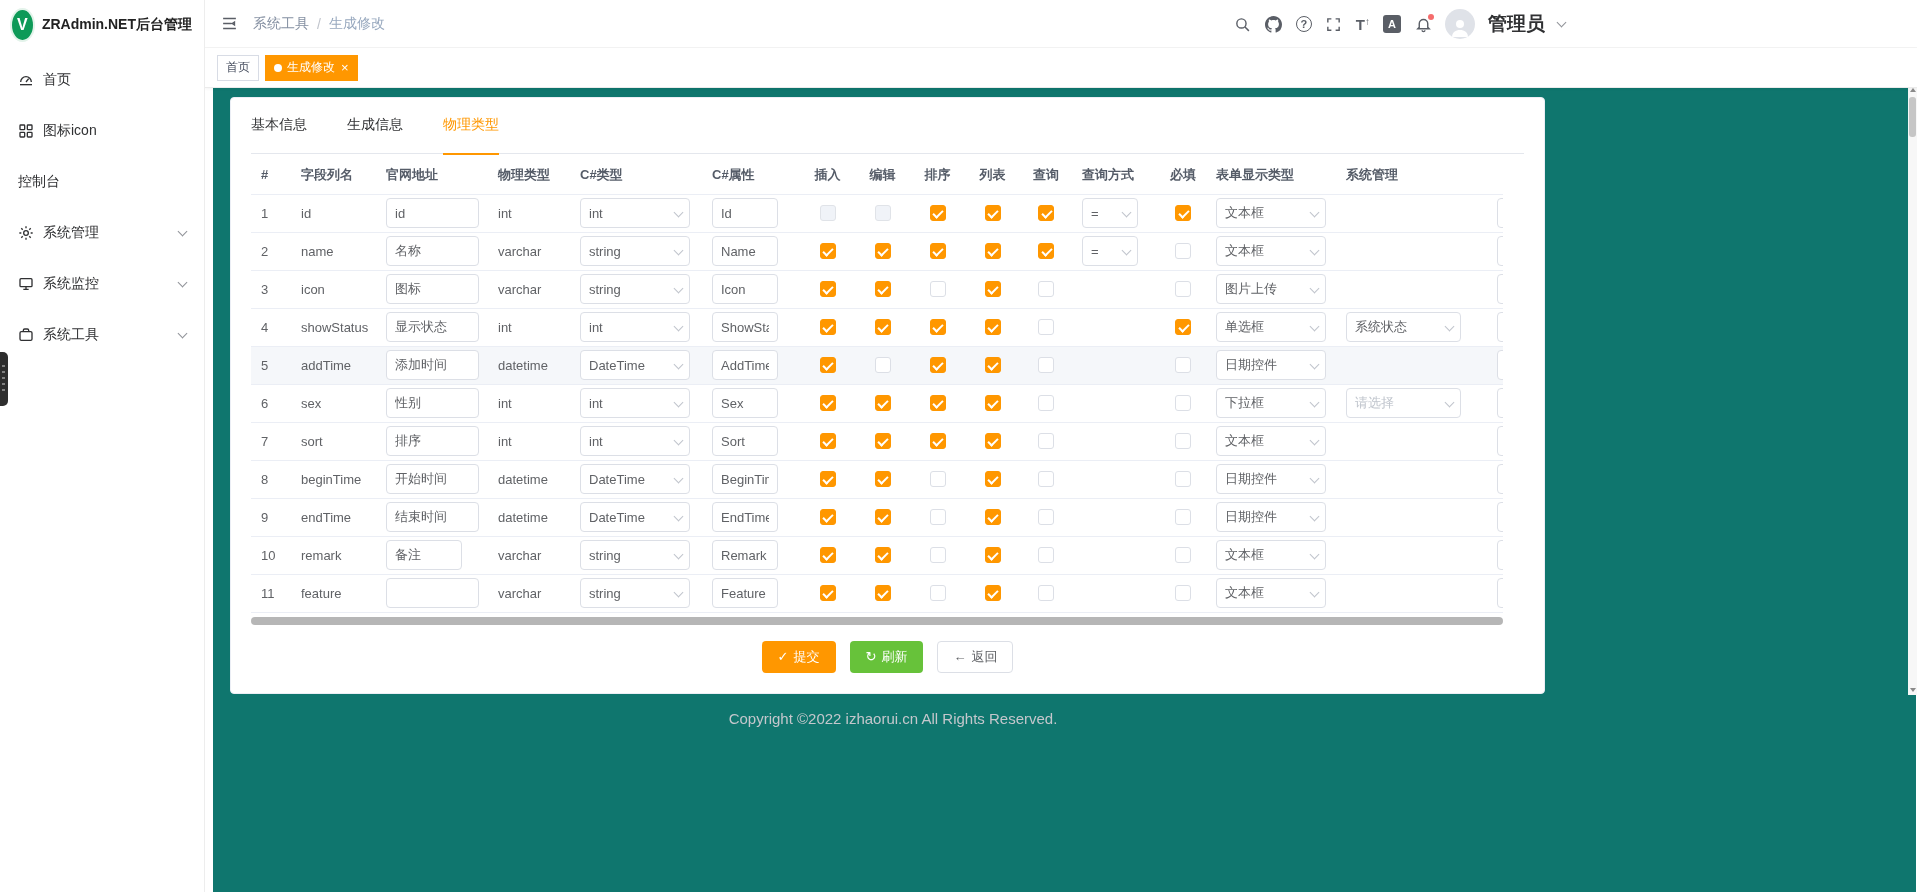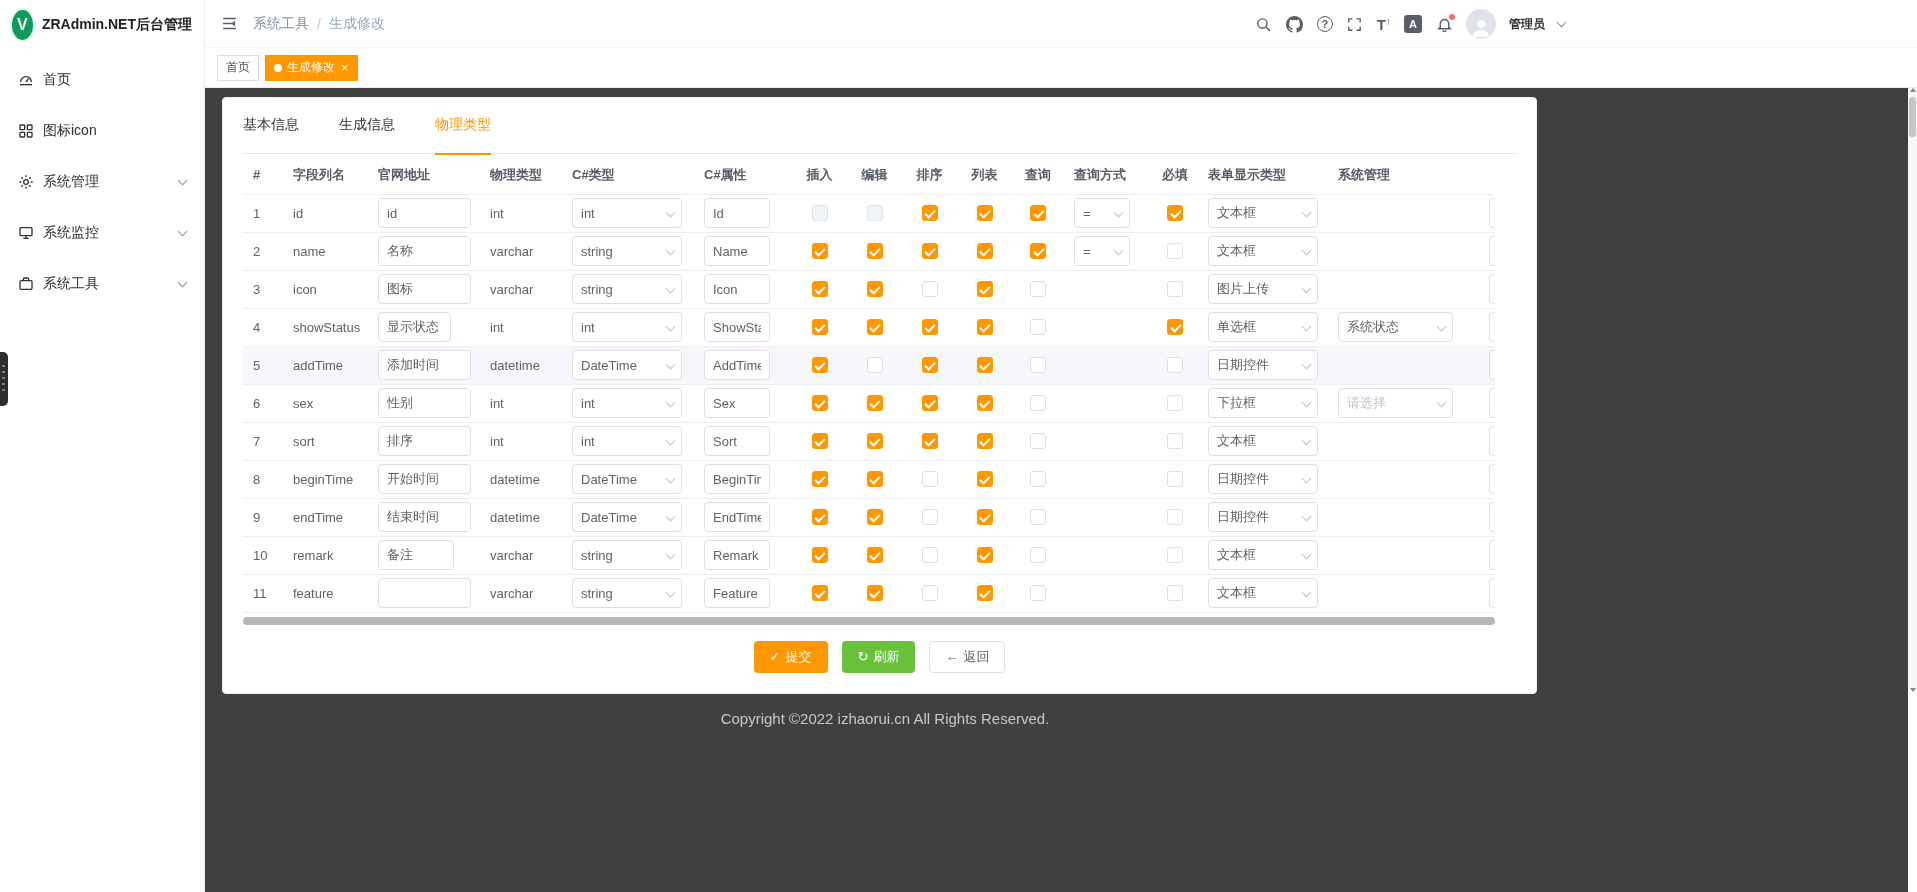--- a/index.html
+++ b/index.html
@@ -32,32 +32,32 @@
 .bc-2{color:#97a8be}
 .nav-icons{position:absolute;right:352px;top:0;height:48px;display:flex;align-items:center;gap:13px}
 .help-circle{width:16px;height:16px;border:1.5px solid #5a5e66;border-radius:50%;color:#5a5e66;font-size:11px;font-weight:bold;display:inline-flex;align-items:center;justify-content:center;cursor:pointer}
 .font-ico{font-size:15px;font-weight:bold;color:#5a5e66;cursor:pointer;line-height:1}
 .font-ico i{font-style:normal;font-size:10px;vertical-align:top}
 .lang-ico{width:18px;height:18px;background:#5a5e66;color:#fff;border-radius:3px;font-size:11px;font-weight:bold;display:inline-flex;align-items:center;justify-content:center;cursor:pointer}
 .bell{position:relative}
 .bell .ndot{position:absolute;top:-1px;right:-2px;width:6px;height:6px;border-radius:50%;background:#f56c6c}
 .avatar{width:30px;height:30px;border-radius:50%;background:#dfe2e8;display:inline-flex;align-items:flex-end;justify-content:center;overflow:hidden;cursor:pointer}
 .avatar svg{width:24px;height:24px}
-.username{font-size:12px;color:#303133;font-weight:bold;cursor:pointer}
+.username{font-size:19px;color:#303133;font-weight:bold;cursor:pointer}
 .chev{width:7px;height:7px;border-right:1.5px solid #909399;border-bottom:1.5px solid #909399;display:inline-block;transform:rotate(45deg);margin-top:-3px}
 
 
 .tags-bar{height:40px;background:#fff;border-bottom:1px solid #ebebeb;box-shadow:0 1px 3px rgba(0,0,0,.05);display:flex;align-items:center;gap:6px;padding:0 12px;position:relative;z-index:2}
 .tag{height:26px;display:inline-flex;align-items:center;gap:5px;border:1px solid #d8dce5;background:#fff;color:#495060;font-size:12px;padding:0 8px;cursor:pointer}
 .tag.active{background:#ff9700;border-color:#ff9700;color:#fff}
 .tag .tdot{width:8px;height:8px;border-radius:50%;background:#fff}
 .tag .close{font-style:normal;font-size:13px;line-height:1;margin-left:1px}
 
 
-.content{position:absolute;left:0;top:88px;width:1703px;height:804px;background:#404040;overflow:hidden}
+.content{position:absolute;left:8px;top:88px;width:1703px;height:804px;background:#0f766e;overflow:hidden}
 .card{margin:9px 0 0 17px;width:1315px;height:597px;background:#fff;border:1px solid #ebeef5;border-radius:4px;padding:18px 20px 0;overflow:hidden}
 .tabs{display:flex;gap:40px;border-bottom:1px solid #e4e7ed;height:38px}
 .tab{font-size:14px;color:#303133;cursor:pointer;position:relative;height:38px}
 .tab.active{color:#ff9700}
 .tab.active::after{content:"";position:absolute;left:0;right:0;bottom:-1px;height:2px;background:#ff9700}
 
 .table-wrap{width:1252px;overflow:hidden;margin-top:2px}
 table{border-collapse:collapse;table-layout:fixed;width:1336px}
 th{height:38px;font-size:13px;color:#555c68;text-align:left;padding:0 10px;border-bottom:1px solid #ebeef5;font-weight:bold;white-space:nowrap}
 td{height:38px;font-size:13px;color:#606266;padding:0 10px;border-bottom:1px solid #ebeef5;white-space:nowrap;overflow:hidden}
@@ -114,20 +114,23 @@
         <div class="menu-item">
           <span class="mi-icon">
             <svg viewBox="0 0 24 24" fill="none" stroke="currentColor" stroke-width="2">
               <rect x="3" y="3" width="7" height="7" rx="1"></rect>
               <rect x="14" y="3" width="7" height="7" rx="1"></rect>
               <rect x="3" y="14" width="7" height="7" rx="1"></rect>
               <rect x="14" y="14" width="7" height="7" rx="1"></rect>
             </svg>
           </span>
           <span>图标icon</span>
+        </div>
+        <div class="menu-item">
+          <span>控制台</span>
         </div>
         <div class="menu-item">
           <span class="mi-icon">
             <svg viewBox="0 0 24 24" fill="none" stroke="currentColor" stroke-width="2">
               <circle cx="12" cy="12" r="3.5"></circle>
               <path d="M12 2v3M12 19v3M2 12h3M19 12h3M4.9 4.9l2.2 2.2M16.9 16.9l2.2 2.2M4.9 19.1l2.2-2.2M16.9 7.1l2.2-2.2"></path>
             </svg>
           </span>
           <span>系统管理</span>
           <span class="chev"></span>
@@ -332,21 +335,21 @@
                   <td class="c"><span class="cb"></span></td>
                   <td><span class="sel" style="width: 110px;">
                       <span class="sel-v">图片上传</span>
                     </span></td>
                   <td></td>
                   <td><input class="ti" style="width: 96px;"></td>
                 </tr>
                 <tr>
                   <td>4</td>
                   <td>showStatus</td>
-                  <td><input class="ti" value="显示状态" style="width: 73px;"></td>
+                  <td><input class="ti" value="显示状态" style="width: 93px;"></td>
                   <td>int</td>
                   <td><span class="sel" style="width: 110px;">
                       <span class="sel-v">int</span>
                     </span></td>
                   <td><input class="ti" value="ShowStatus" style="width: 66px;"></td>
                   <td class="c"><span class="cb checked"></span></td>
                   <td class="c"><span class="cb checked"></span></td>
                   <td class="c"><span class="cb checked"></span></td>
                   <td class="c"><span class="cb checked"></span></td>
                   <td class="c"><span class="cb"></span></td>

